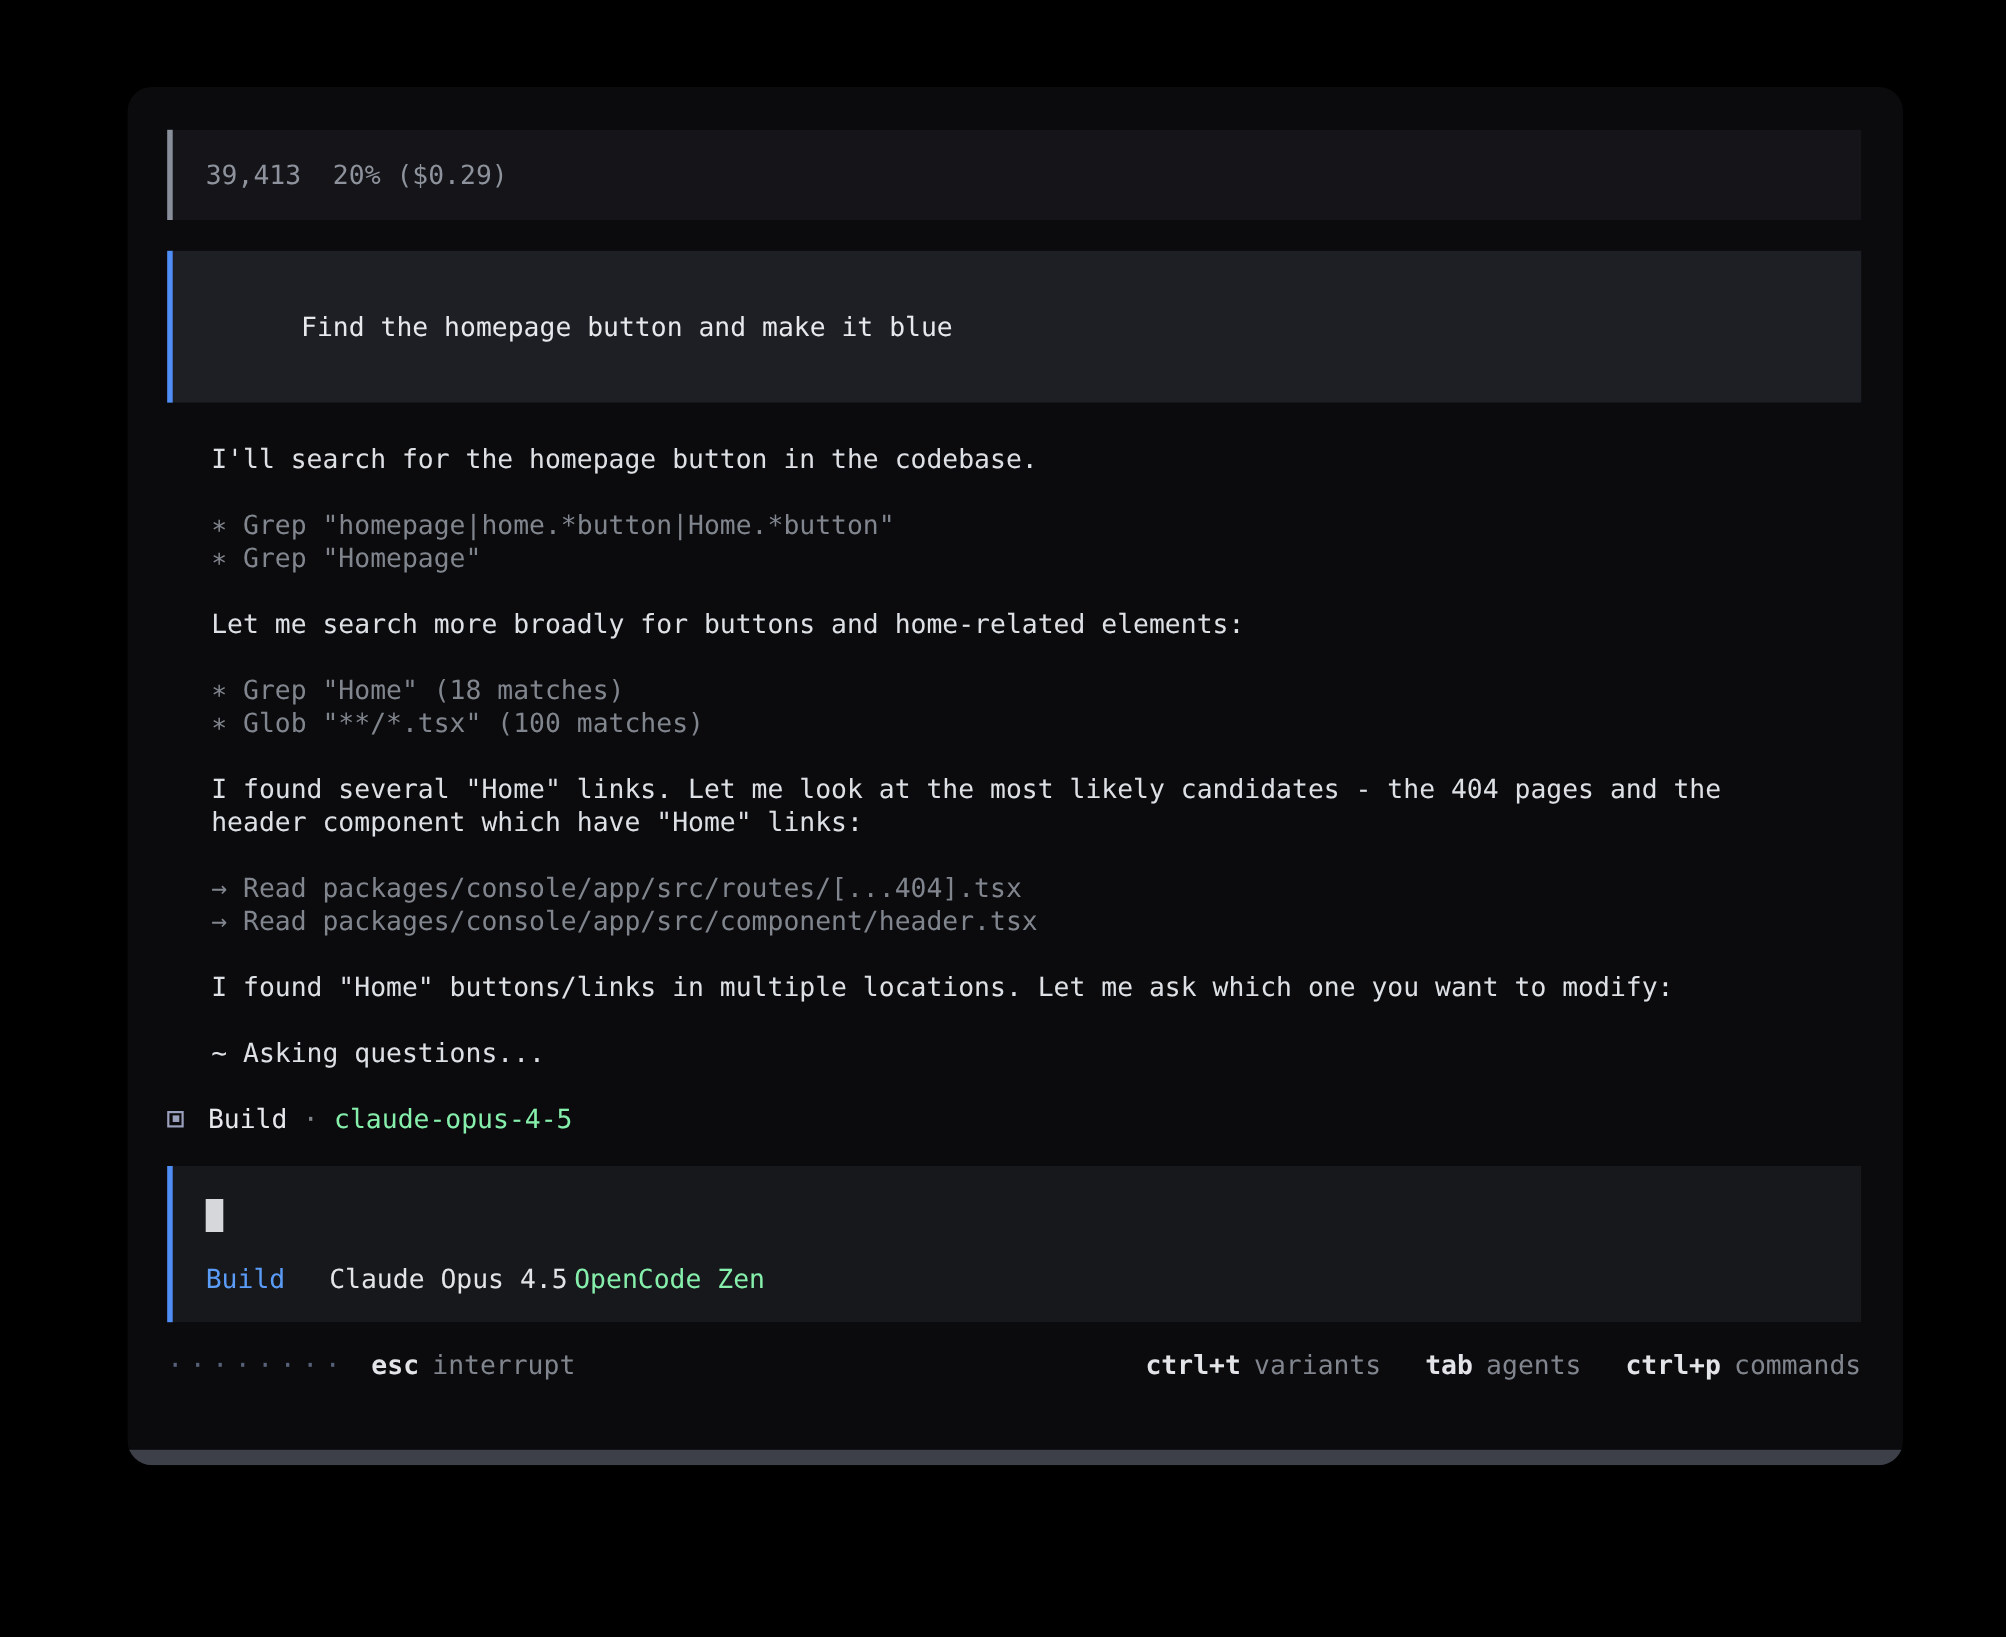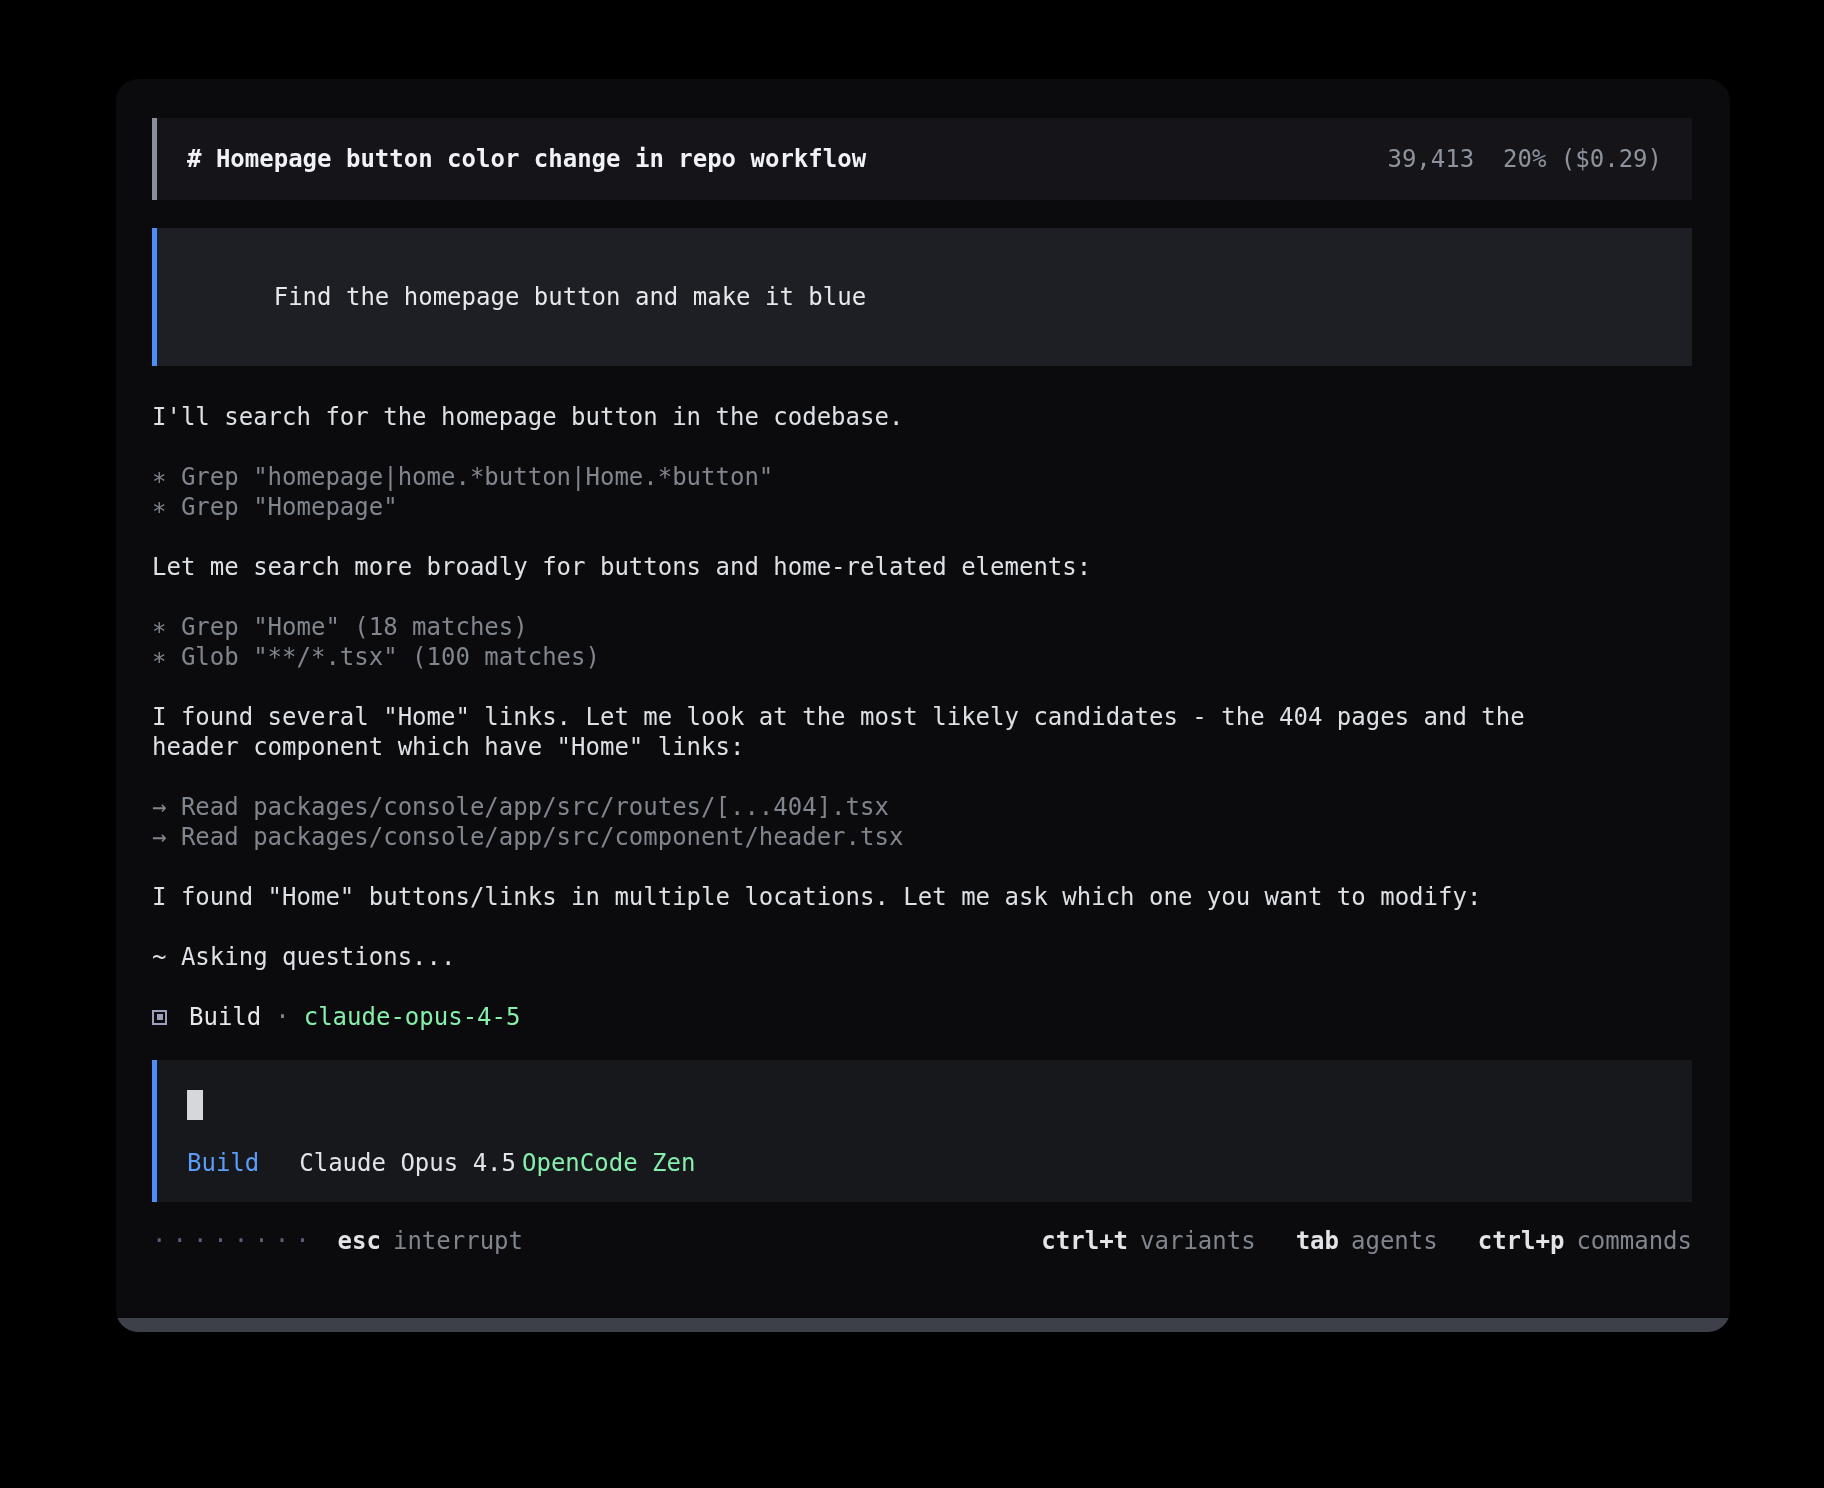--- a/index.html
+++ b/index.html
@@ -38,21 +38,21 @@
   }
   .sh-title { font-weight:700; color:#f0f2f5; white-space:pre; }
   .sh-stats { color:#8d929c; white-space:pre; }
 
   .user-block {
     margin-top:28px; background:#1d1f24; border-left:5px solid #4f8ef7;
     padding:27px 30px; white-space:pre; color:#e6e8ec;
   }
 
   .transcript { margin-top:36px; }
-  .para { margin-bottom:30px; }
+  .para { margin-bottom:30px;margin-left:40px; }
   .line { line-height:30px; white-space:pre; }
   .line.text { color:#dde0e5; }
   .line.tool { color:#80858e; }
 
   .status-row { display:flex; align-items:center; line-height:30px; }
   .agent-icon {
     width:15px; height:15px; border:2.5px solid #9aa0bc;
     display:inline-block; position:relative; margin-right:22px; flex:0 0 auto;
   }
   .agent-icon::after { content:""; position:absolute; inset:2.5px; background:#9aa0bc; }
@@ -87,21 +87,20 @@
 </style>
 </head>
 <body>
 
 <div class="window">
 
 
   <div class="content">
 
     <div class="session-header">
-      <span class="sh-title"># Homepage button color change in repo workflow</span>
       <span class="sh-stats">39,413  20% ($0.29)</span>
     </div>
 
     <div class="user-block">
       <span>Find the homepage button and make it blue</span>
     </div>
 
     <div class="transcript">
 
       <div class="para">

